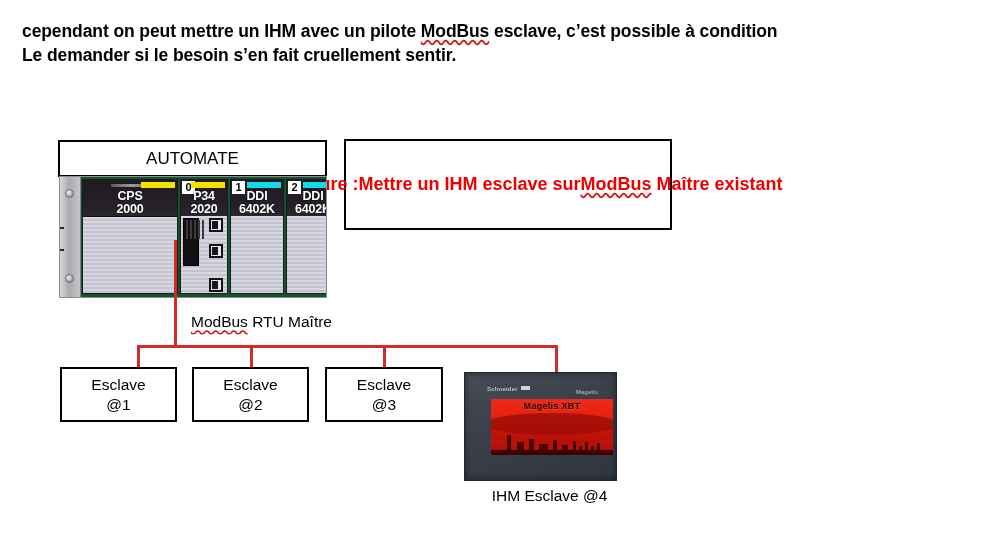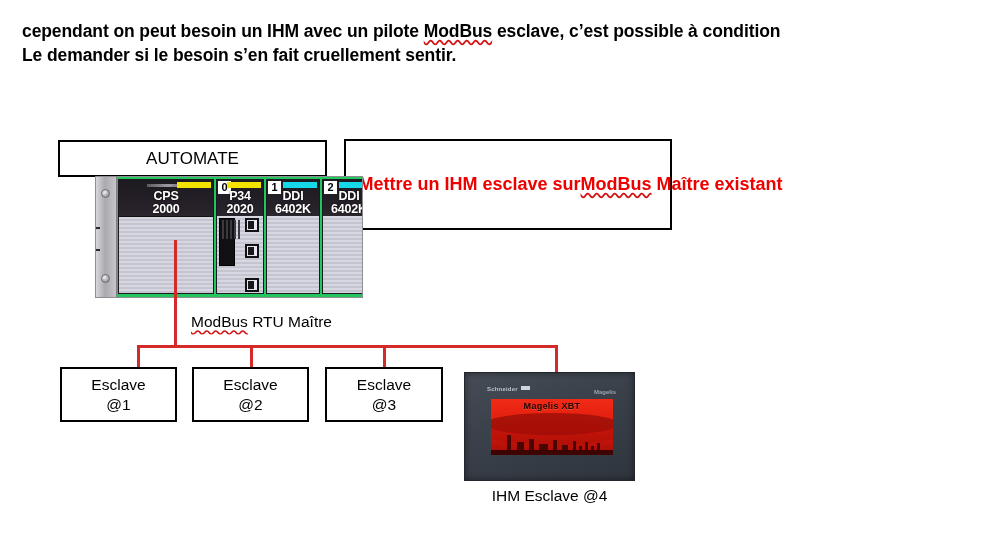--- a/index.html
+++ b/index.html
@@ -75,27 +75,26 @@
   }
   #slave-box-1 { left: 60px;  width: 117px; }
   #slave-box-2 { left: 192px; width: 117px; }
   #slave-box-3 { left: 325px; width: 118px; }
 
   
   #plc-rack {
     position: absolute;
     left: 59px; top: 176px;
     width: 268px; height: 122px;
-    background: #22c55e;
+    background: #14532d;
     border: 1px solid #8d8d92;
     box-sizing: border-box;
     display: flex;
     align-items: stretch;
     overflow: hidden;
-    margin-left: 36px;
   }
   #rack-left-rail {
     width: 20px;
     background: linear-gradient(90deg,#d8d8dc 0%,#a9a9ae 45%,#c6c6ca 100%);
     border-right: 1px solid #7e7e84;
     position: relative;
     flex: none;
   }
   .rail-screw {
     position: absolute; left: 5px;
@@ -244,21 +243,21 @@
     position: absolute;
     left: 191px; top: 313px;
     font-size: 15.5px;
     white-space: nowrap;
   }
 
   
   #hmi-panel {
     position: absolute;
     left: 464px; top: 372px;
-    width: 171px; height: 109px;
+    width: 153px; height: 109px;
     background: linear-gradient(160deg,#454c55 0%,#394049 45%,#2f353d 100%);
     border: 1px solid #23272d;
     box-sizing: border-box;
     box-shadow: inset 0 0 6px rgba(0,0,0,.45);
   }
   #hmi-brand-left {
     position: absolute;
     left: 22px; top: 13px;
     font-size: 6px;
     font-weight: bold;
@@ -330,21 +329,21 @@
     width: 171px;
     text-align: center;
     font-size: 15.5px;
     white-space: nowrap;
   }
 </style>
 </head>
 <body>
 
 <div id="header-text">
-  <span class="ln"><span>cependant on peut besoin un IHM avec un pilote </span><span class="spell">ModBus</span><span> esclave, c’est possible à condition</span></span>
+  <span class="ln"><span>cependant on peut mettre un IHM avec un pilote </span><span class="spell">ModBus</span><span> esclave, c’est possible à condition</span></span>
   <span class="ln">Le demander si le besoin s’en fait cruellement sentir.</span>
 </div>
 
 <div class="box" id="automate-box">
   <span>AUTOMATE</span>
 </div>
 
 <div class="box" id="case-box">
   <span class="ln">Cas de figure :</span>
   <span class="ln">Mettre un IHM esclave sur</span>

